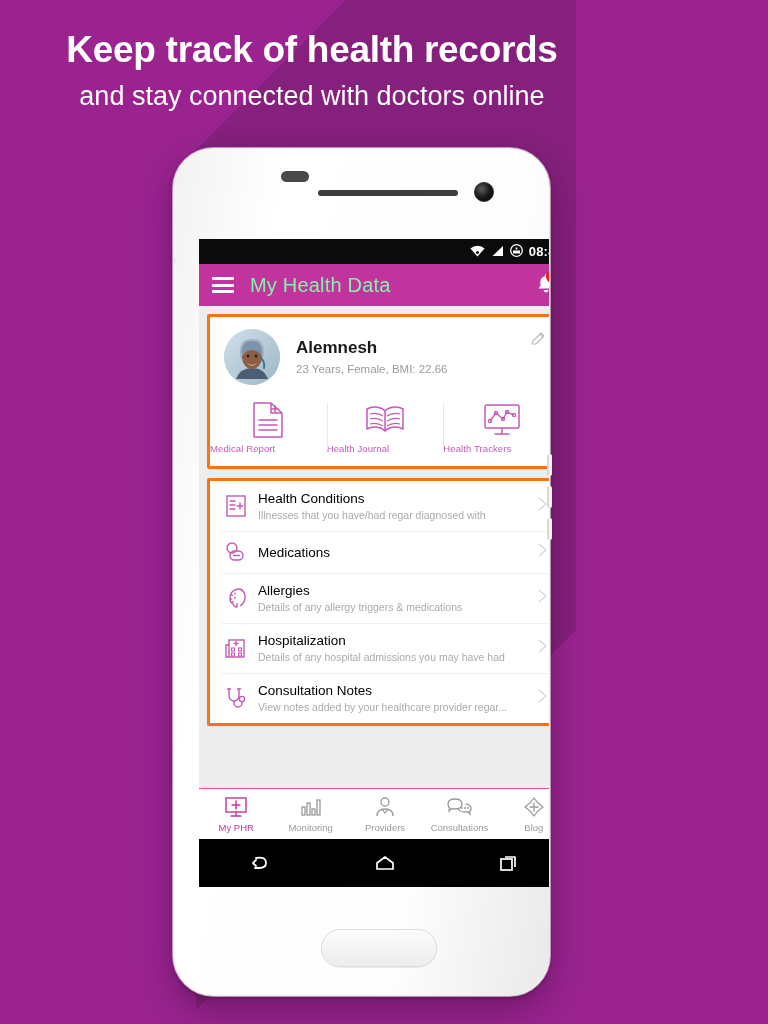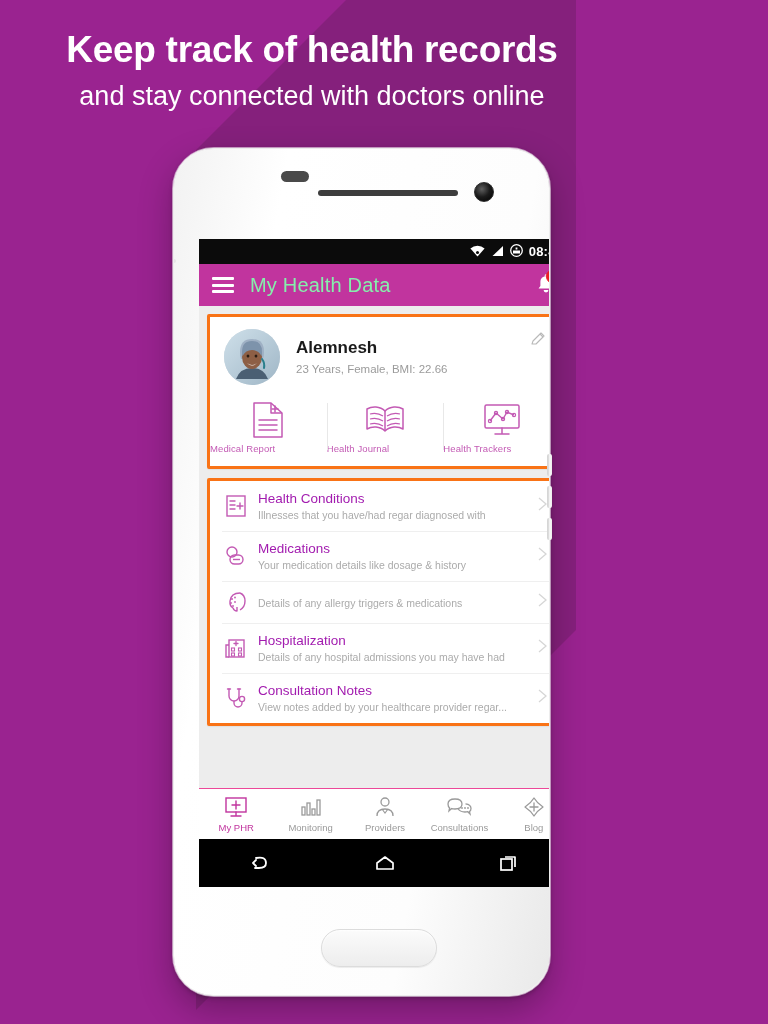--- a/index.html
+++ b/index.html
@@ -150,21 +150,21 @@
   
   .list-card{}
   .row{
     display:flex;align-items:center;padding:9px 10px 9px 12px;position:relative;cursor:pointer;
   }
   .row + .row:before{
     content:"";position:absolute;left:12px;right:10px;top:0;height:1px;background:#EFEFEF;
   }
   .row .ri{width:28px;flex:0 0 28px;display:flex;align-items:center;justify-content:center;}
   .row .rt{flex:1;margin-left:8px;min-width:0;}
-  .row .rt .t{font-size:13.5px;color:#a21caf;line-height:17px;}
+  .row .rt .t{font-size:13.5px;color:#000000;line-height:17px;}
   .row .rt .s{
     font-size:10.5px;color:#ABABAB;line-height:14px;margin-top:1px;
     white-space:nowrap;overflow:hidden;text-overflow:ellipsis;
   }
   .chev{width:16px;flex:0 0 16px;opacity:.55;}
 
   
   .tabs{
     position:absolute;left:0;bottom:48px;width:372px;height:50px;background:#fff;
     border-top:1px solid #ec4899;display:flex;align-items:center;
@@ -343,21 +343,20 @@
           <div class="row">
             <div class="ri">
               <svg width="24" height="24" viewBox="0 0 24 24">
                 <circle cx="8" cy="8" r="5" fill="none" stroke="#C35AB4" stroke-width="1.4"></circle>
                 <rect x="6" y="11" width="13" height="9" rx="4.5" fill="none" stroke="#C35AB4" stroke-width="1.4"></rect>
                 <path d="M9 15.5 h7" stroke="#C35AB4" stroke-width="1.4"></path>
               </svg>
             </div>
             <div class="rt">
               <div class="t">Medications</div>
-              <div class="s">Your medication details like dosage &amp; history</div>
             </div>
             <div class="chev">
               <svg width="16" height="16" viewBox="0 0 16 16">
                   <path d="M5 2 l7 6 l-7 6" fill="none" stroke="#b5b5b5" stroke-width="1.3"></path>
                 </svg>
             </div>
           </div>
 
           <div class="row">
             <div class="ri">
@@ -365,20 +364,21 @@
                 <path d="M16 3 q-9 0-10 8 q-.5 5 3 7 q1 3 4 3 v-4" fill="none" stroke="#C35AB4" stroke-width="1.4" stroke-linejoin="round"></path>
                 <path d="M16 3 q5 2 5 8 q0 6-5 9" fill="none" stroke="#C35AB4" stroke-width="1.4"></path>
                 <circle cx="8" cy="9" r="1" fill="#C35AB4"></circle>
                   <circle cx="11" cy="7.5" r=".9" fill="#C35AB4"></circle>
                 <circle cx="7" cy="13" r=".9" fill="#C35AB4"></circle>
                   <circle cx="11" cy="12" r=".9" fill="#C35AB4"></circle>
                 <circle cx="9" cy="16" r=".9" fill="#C35AB4"></circle>
               </svg>
             </div>
             <div class="rt">
+              <div class="t">Allergies</div>
               <div class="s">Details of any allergy triggers &amp; medications</div>
             </div>
             <div class="chev">
               <svg width="16" height="16" viewBox="0 0 16 16">
                   <path d="M5 2 l7 6 l-7 6" fill="none" stroke="#b5b5b5" stroke-width="1.3"></path>
                 </svg>
             </div>
           </div>
 
           <div class="row">

